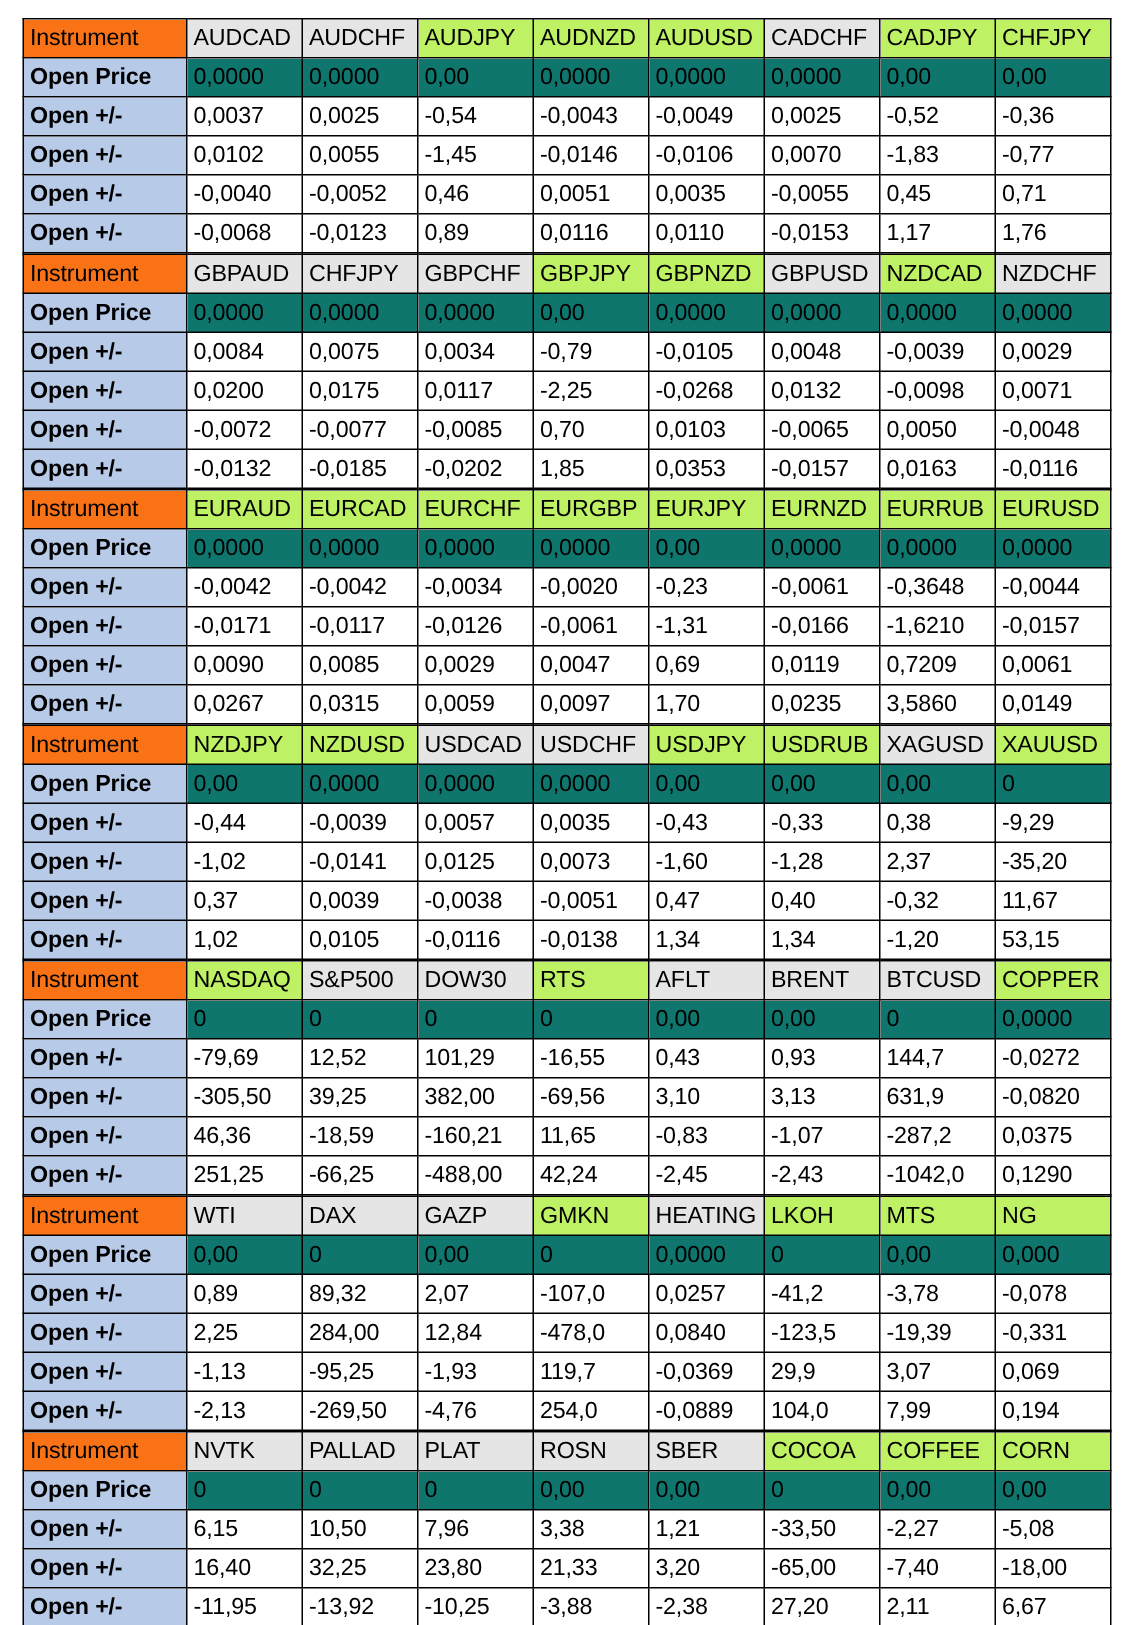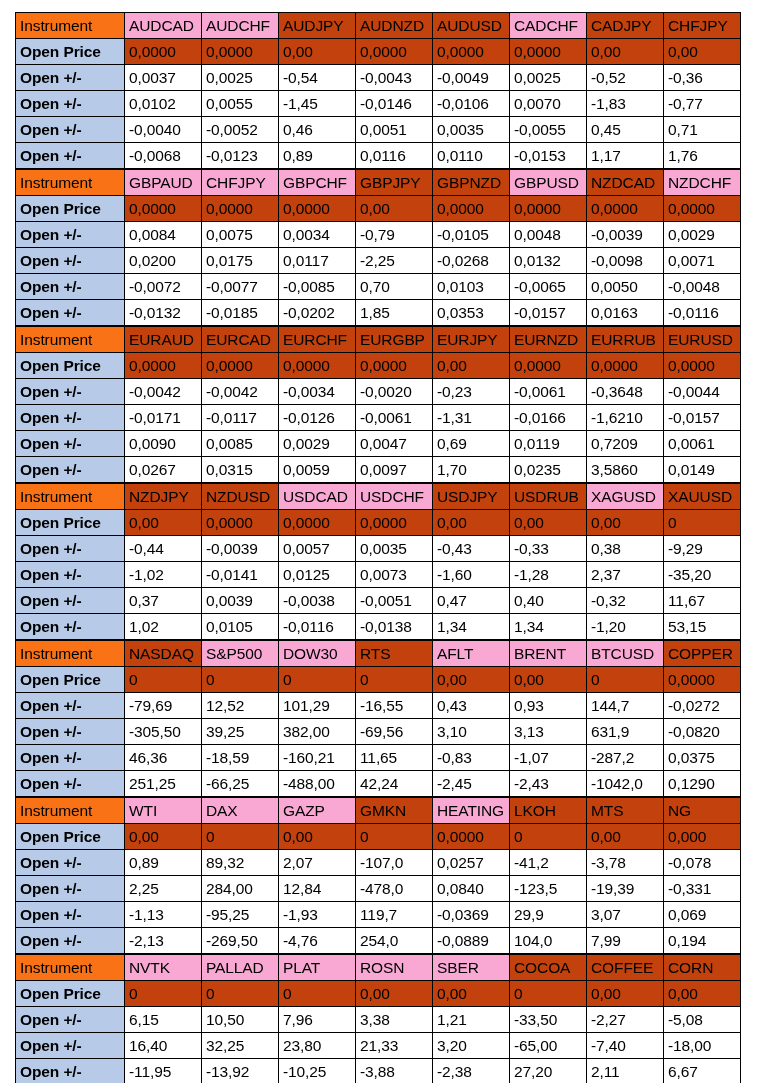--- a/index.html
+++ b/index.html
@@ -51,26 +51,26 @@
   }
   td.lbl-open {
     background: #b7cbe8;
     font-weight: bold;
   }
 
   
   td.inst {
     font-weight: normal;
   }
-  td.inst.red   { background: #f9a8d4; }
-  td.inst.green { background: #c2410c; }
+  td.inst.red   { background: #e5e5e5; }
+  td.inst.green { background: #bef264; }
 
   
   td.price {
-    background: #c2410c;
+    background: #0f766e;
   }
 
   
   td.num {
     background: #ffffff;
   }
 </style>
 </head>
 <body>
 

